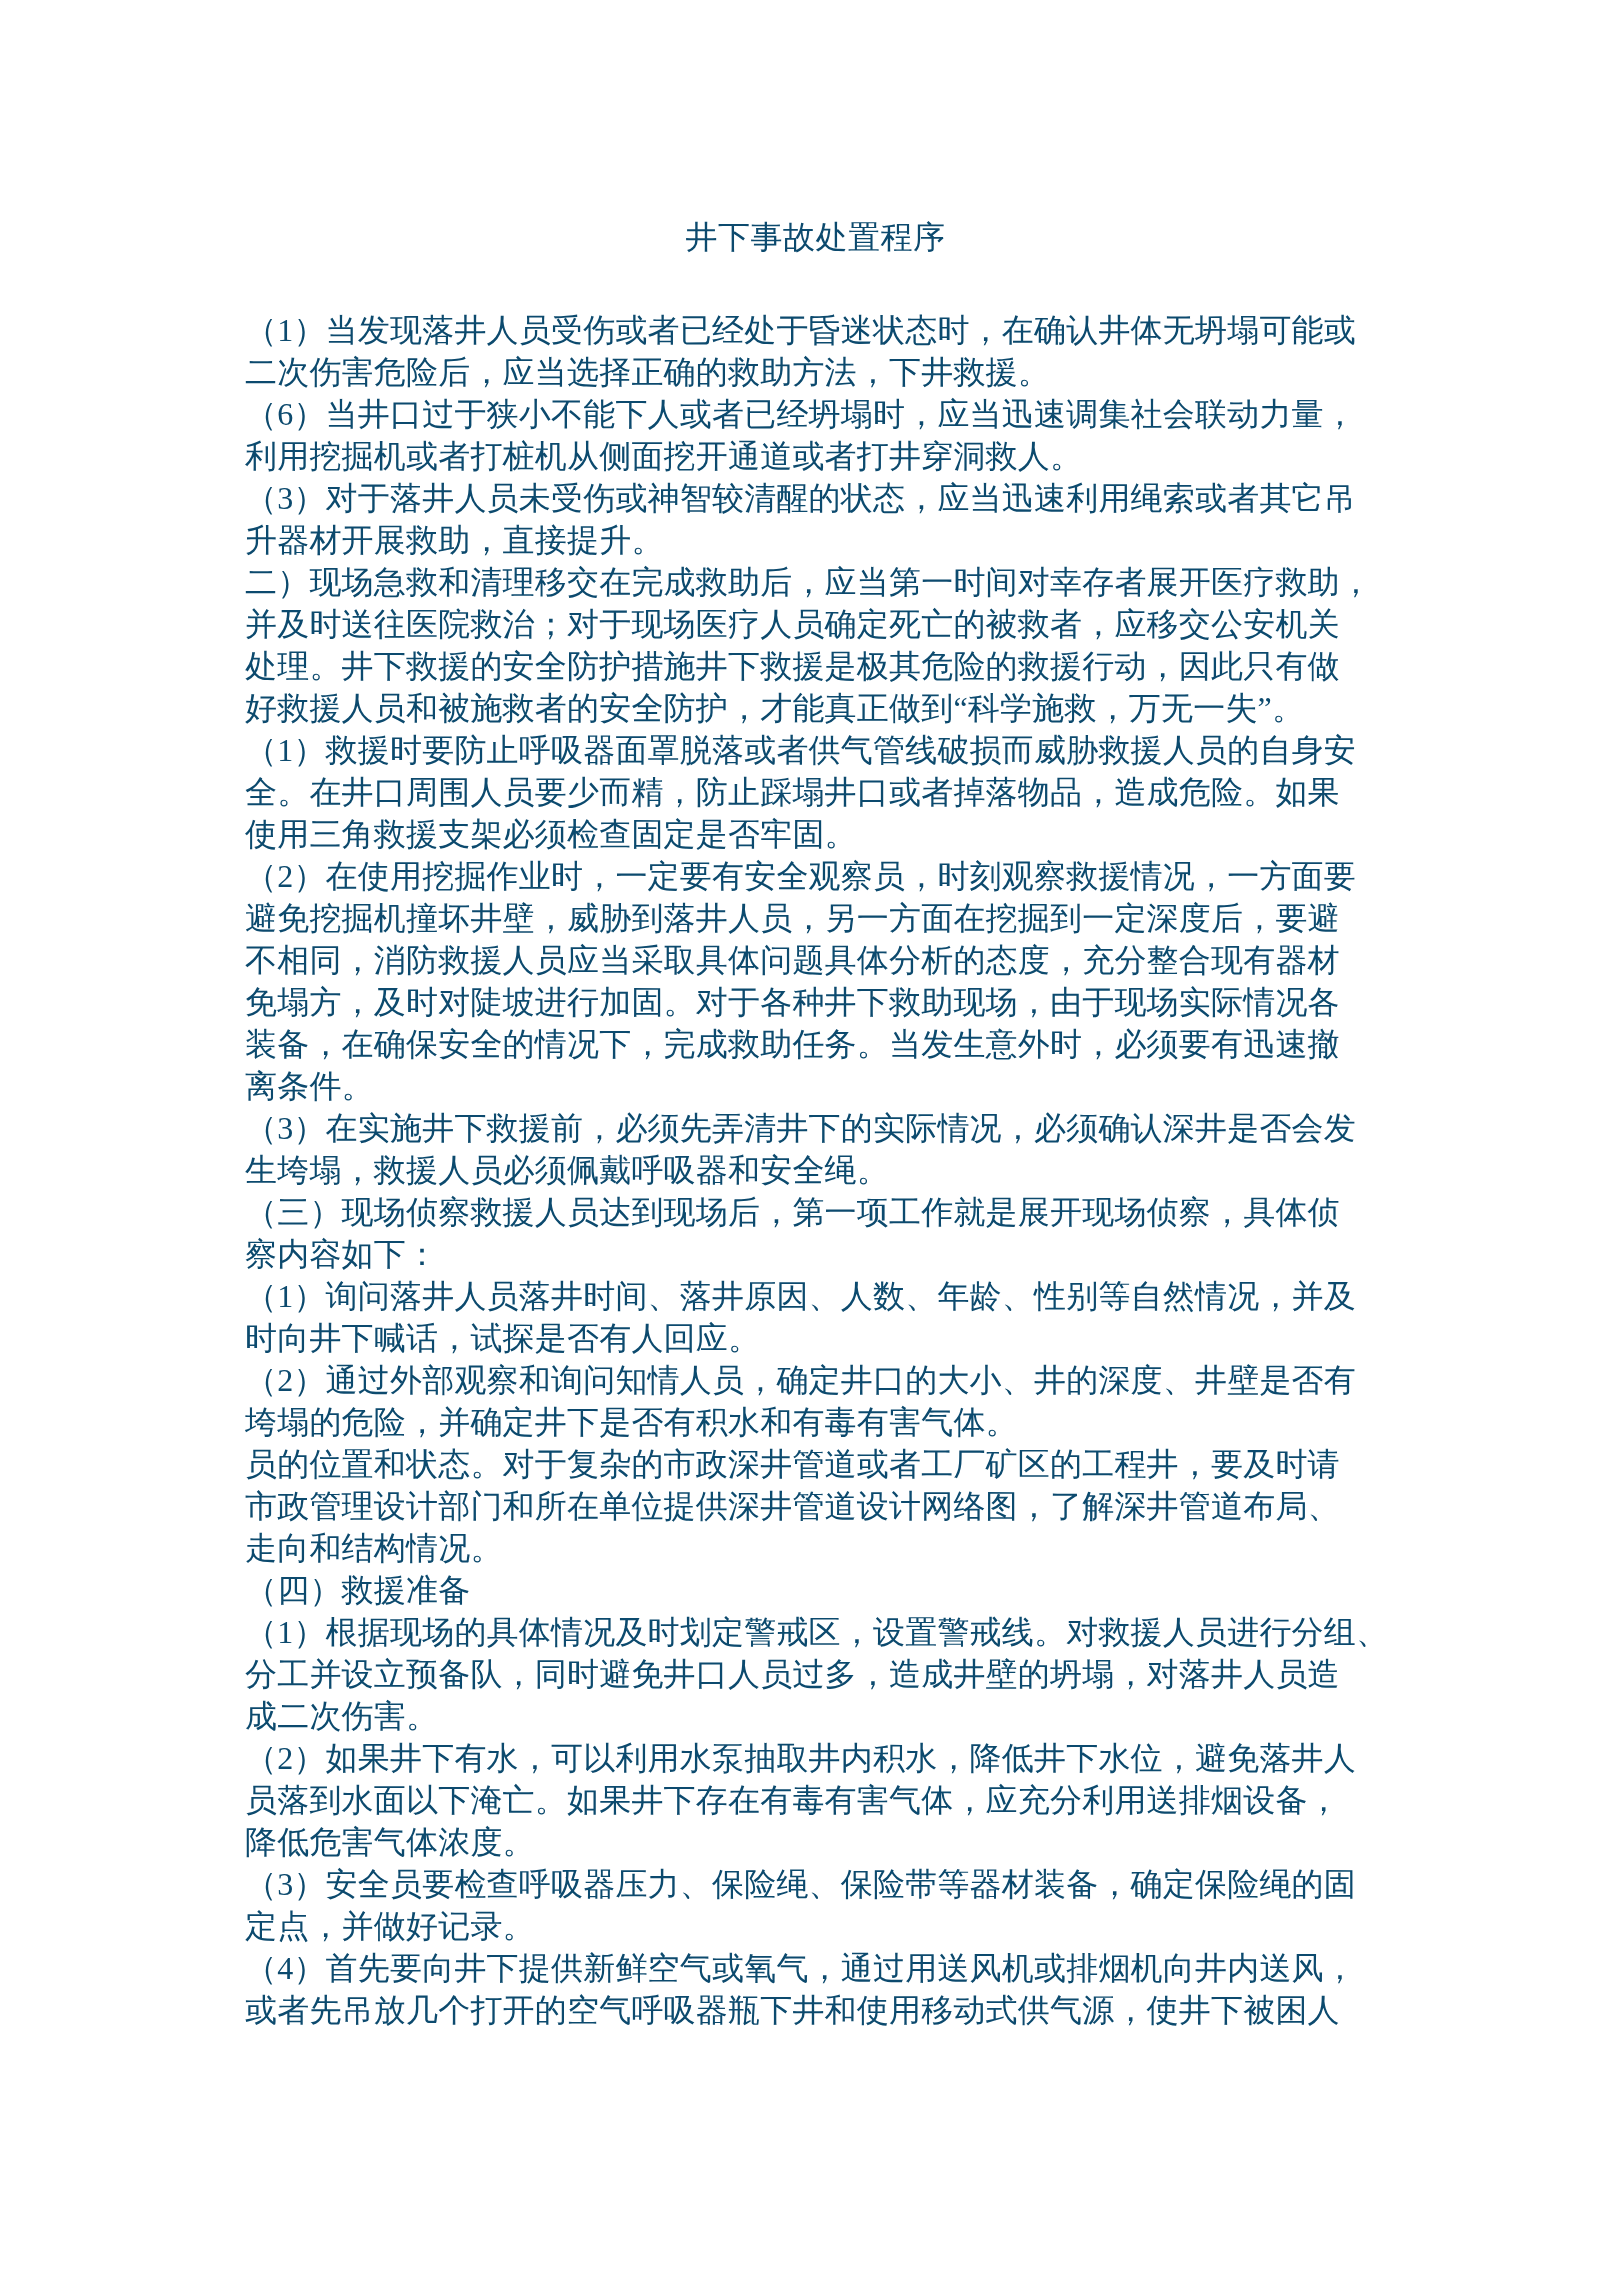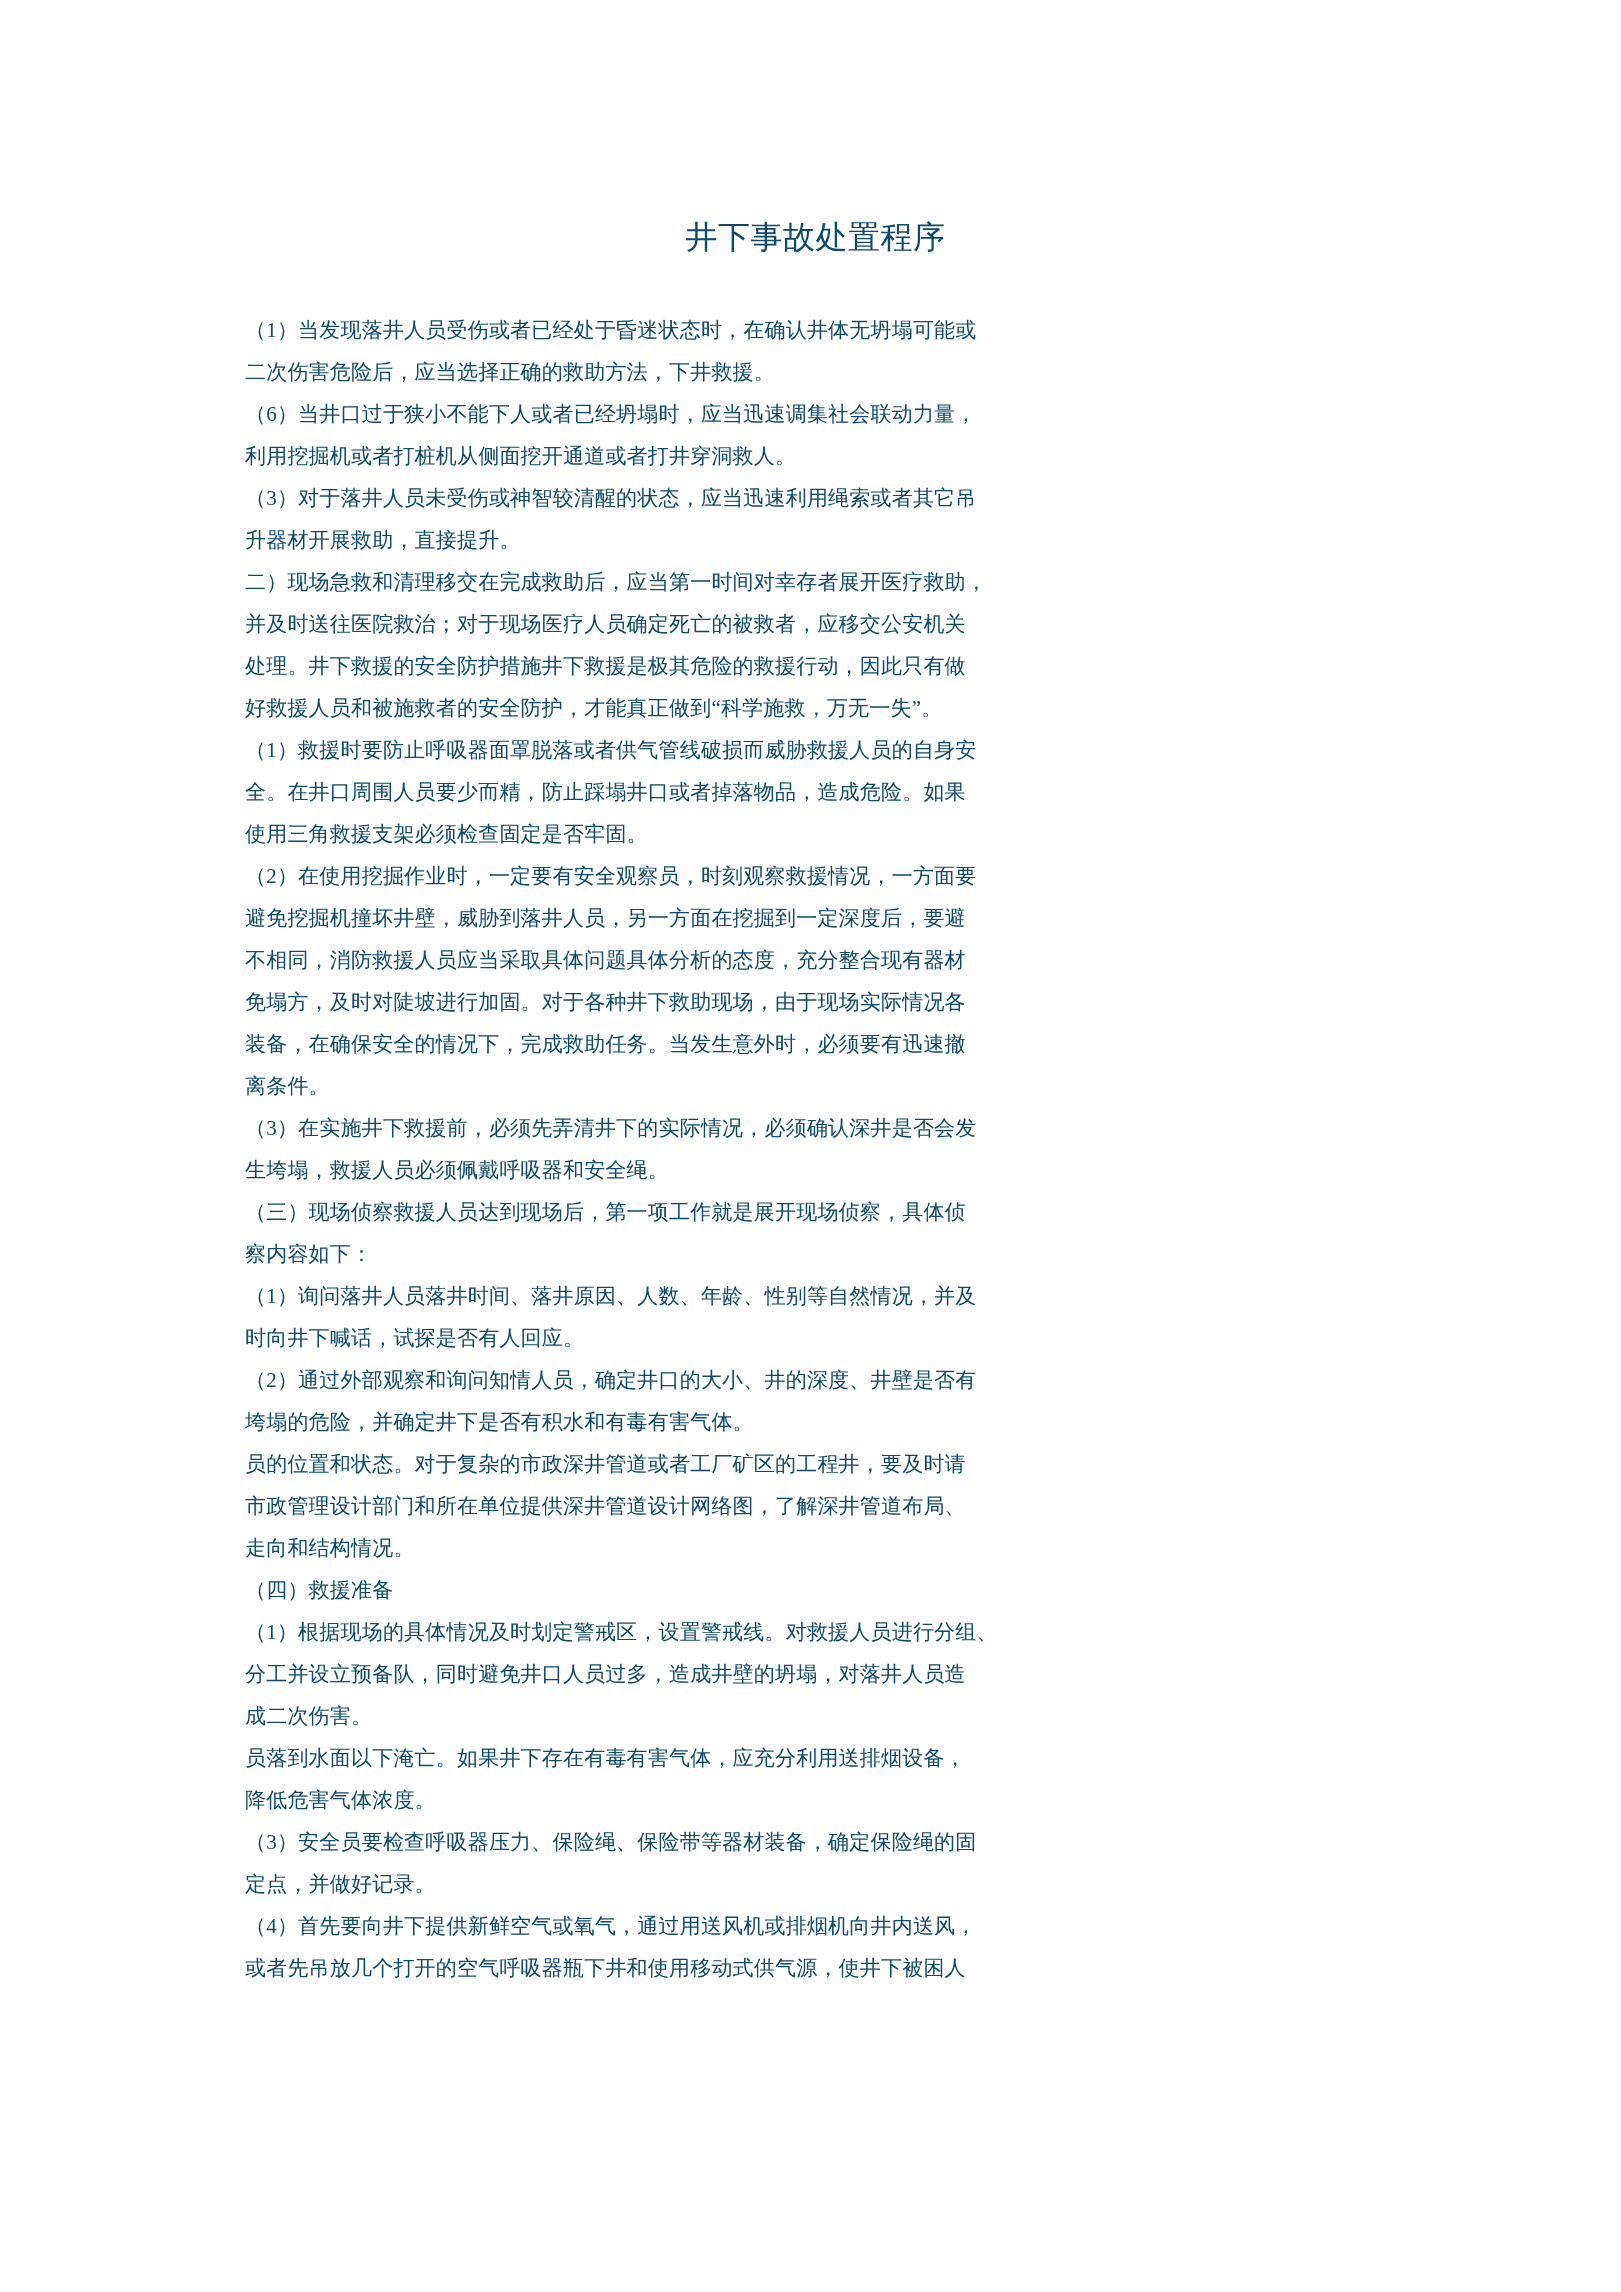--- a/index.html
+++ b/index.html
@@ -18,21 +18,21 @@
     font-size: 32px;
     line-height: 42px;
     height: 42px;
     text-align: center;
     margin-bottom: 51px;
     font-weight: normal;
     letter-spacing: 0.5px;
   }
   .doc-body { }
   .line {
-    font-size: 21px;
+    font-size: 32px;
     line-height: 42px;
     height: 42px;
     white-space: nowrap;
     letter-spacing: 0.2px;
   }
 </style>
 </head>
 <body>
 
 <div class="page">
@@ -65,20 +65,21 @@
       <div class="line">时向井下喊话，试探是否有人回应。</div>
       <div class="line">（2）通过外部观察和询问知情人员，确定井口的大小、井的深度、井壁是否有</div>
       <div class="line">垮塌的危险，并确定井下是否有积水和有毒有害气体。</div>
       <div class="line">员的位置和状态。对于复杂的市政深井管道或者工厂矿区的工程井，要及时请</div>
       <div class="line">市政管理设计部门和所在单位提供深井管道设计网络图，了解深井管道布局、</div>
       <div class="line">走向和结构情况。</div>
       <div class="line">（四）救援准备</div>
       <div class="line">（1）根据现场的具体情况及时划定警戒区，设置警戒线。对救援人员进行分组、</div>
       <div class="line">分工并设立预备队，同时避免井口人员过多，造成井壁的坍塌，对落井人员造</div>
       <div class="line">成二次伤害。</div>
+      <div class="line">（2）如果井下有水，可以利用水泵抽取井内积水，降低井下水位，避免落井人</div>
       <div class="line">员落到水面以下淹亡。如果井下存在有毒有害气体，应充分利用送排烟设备，</div>
       <div class="line">降低危害气体浓度。</div>
       <div class="line">（3）安全员要检查呼吸器压力、保险绳、保险带等器材装备，确定保险绳的固</div>
       <div class="line">定点，并做好记录。</div>
       <div class="line">（4）首先要向井下提供新鲜空气或氧气，通过用送风机或排烟机向井内送风，</div>
       <div class="line">或者先吊放几个打开的空气呼吸器瓶下井和使用移动式供气源，使井下被困人</div>
     </div>
 </div>
 
 

